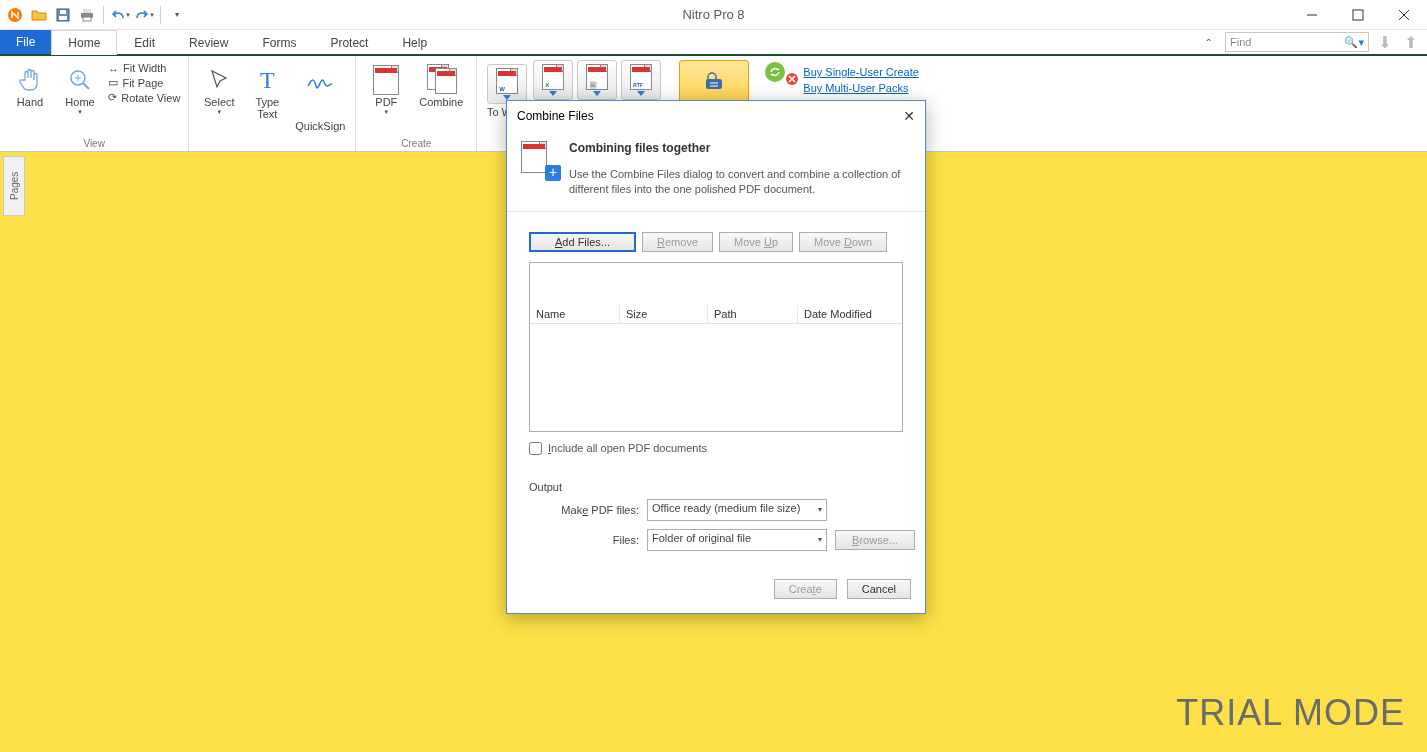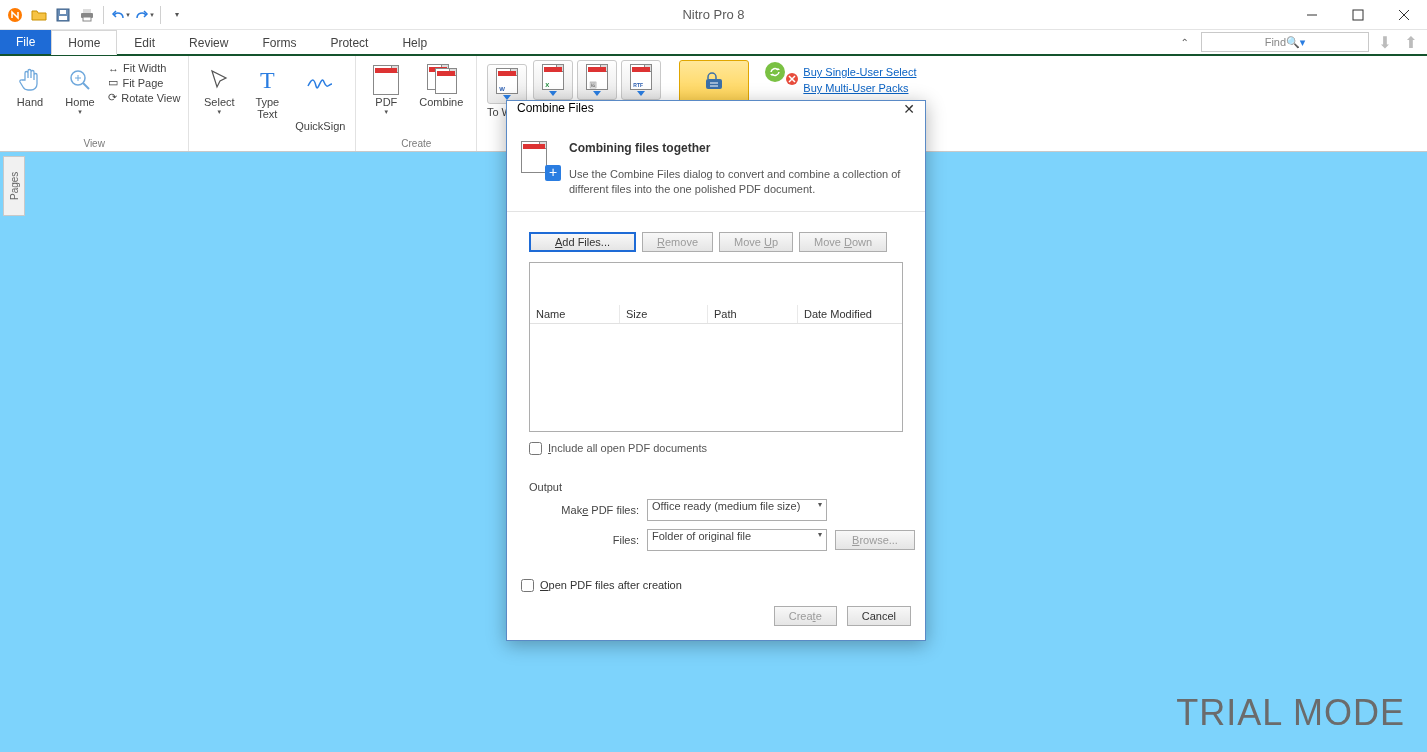--- a/index.html
+++ b/index.html
@@ -14,21 +14,21 @@
 .win-controls { position: absolute; right: 0; display: flex; }
 .win-btn { width: 46px; height: 30px; display: flex; align-items: center; justify-content: center; cursor: pointer; color: #555; }
 
 
 .tabrow { height: 26px; background: #fff; display: flex; align-items: stretch; border-bottom: 2px solid #14532d; position: relative; }
 .file-tab { background: #1e6bd6; color: #fff; font-size: 12px; padding: 0 16px; display: flex; align-items: center; cursor: pointer; }
 .tab { font-size: 12px; color: #444; padding: 0 16px; display: flex; align-items: center; cursor: pointer; border: 1px solid transparent; border-bottom: none; }
 .tab.active { background: #fff; border-color: #d6d6d6; border-bottom: 1px solid #fff; margin-bottom: -1px; }
 .tabrow-right { position: absolute; right: 6px; top: 0; height: 100%; display: flex; align-items: center; gap: 6px; }
 .collapse-chev { font-size: 10px; color: #555; cursor: pointer; padding: 2px 6px; }
-.findbox { display: flex; align-items: center; border: 1px solid #c9c9c9; height: 20px; width: 168px; padding: 0 4px; font-size: 11px; color: #888; justify-content: center; }
+.findbox { display: flex; align-items: center; border: 1px solid #c9c9c9; height: 20px; width: 144px; padding: 0 4px; font-size: 11px; color: #888; justify-content: space-between; }
 .nav-arrow { width: 20px; height: 20px; display: flex; align-items: center; justify-content: center; color: #bcbcbc; }
 
 
 .ribbon { height: 96px; background: #fff; display: flex; border-bottom: 1px solid #c9c9c9; }
 .group { display: flex; flex-direction: column; align-items: center; border-right: 1px solid #e2e2e2; padding: 4px 8px 2px 8px; }
 .group-body { display: flex; align-items: flex-start; gap: 6px; flex: 1; }
 .group-label { font-size: 10px; color: #7a7a7a; padding-top: 2px; }
 .big-btn { display: flex; flex-direction: column; align-items: center; width: 44px; cursor: pointer; padding-top: 4px; }
 .big-btn .lbl { font-size: 11px; color: #444; text-align: center; line-height: 1.1; }
 .big-btn .drop { font-size: 7px; color: #555; }
@@ -38,47 +38,47 @@
 .buy-link { font-size: 11px; color: #0b63c4; text-decoration: underline; cursor: pointer; }
 .convert-tile { width: 40px; height: 40px; background: linear-gradient(#fefefe,#e9e9e9); border: 1px solid #c9c9c9; border-radius: 3px; display: flex; flex-direction: column; align-items: center; justify-content: center; cursor: pointer; position: relative; }
 .convert-tile.highlight { background: linear-gradient(#ffe79a,#ffcf45); border-color: #e0a600; width: 70px; height: 50px; }
 .doc-mini { width: 22px; height: 26px; background: #fff; border: 1px solid #888; position: relative; }
 .doc-mini::before { content: ""; position: absolute; top: 0; right: 0; width: 6px; height: 6px; background: #ddd; border-left: 1px solid #888; border-bottom: 1px solid #888; }
 .doc-band { position: absolute; top: 2px; left: 1px; right: 1px; height: 5px; }
 .doc-mark { position: absolute; bottom: 1px; left: 2px; font-size: 6px; font-weight: bold; }
 .arrow-down-mini { width: 0; height: 0; border-left: 4px solid transparent; border-right: 4px solid transparent; border-top: 5px solid #2a7de1; margin-top: 1px; }
 
 
-.content { position: relative; height: 600px; background: #7dd3fc; }
+.content { position: relative; height: 600px; background: #fde047; }
 .pages-tab { position: absolute; left: 3px; top: 4px; width: 22px; height: 60px; background: #f1f1f1; border: 1px solid #c9c9c9; writing-mode: vertical-rl; transform: rotate(180deg); font-size: 10px; color: #666; display: flex; align-items: center; justify-content: center; cursor: pointer; }
 .trial { position: absolute; right: 22px; bottom: 18px; font-size: 36px; font-weight: 300; color: #6b6b6b; letter-spacing: 1px; }
 
 
 .dialog { position: absolute; left: 506px; top: 100px; width: 420px; background: #fff; border: 1px solid #5a8ac6; box-shadow: 0 4px 18px rgba(0,0,0,0.3); }
-.dlg-title { height: 30px; display: flex; align-items: flex-start; justify-content: space-between; padding: 0 10px; font-size: 12px; background: #fff; }
+.dlg-title { height: 30px; display: flex; align-items: center; justify-content: space-between; padding: 0 10px; font-size: 12px; background: #fff; }
 .dlg-close { cursor: pointer; font-size: 14px; color: #333; }
 .dlg-header { display: flex; gap: 12px; padding: 10px 14px 14px 14px; border-bottom: 1px solid #e3e3e3; }
 .dlg-icon { width: 36px; height: 36px; flex-shrink: 0; position: relative; }
 .dlg-head-text h3 { font-size: 12px; font-weight: bold; color: #333; margin-bottom: 12px; }
 .dlg-head-text p { font-size: 11px; color: #555; line-height: 1.35; }
 .fieldset { margin: 10px 12px 8px 12px; padding: 10px 10px 12px 10px; border: none; position: relative; }
 .fieldset-label { font-size: 11px; color: #444; margin-bottom: 6px; display: block; }
 .btn-row { display: flex; gap: 6px; margin-bottom: 10px; }
 .dlg-btn { font-size: 11px; padding: 3px 14px; background: linear-gradient(#f8f8f8,#e5e5e5); border: 1px solid #adadad; cursor: pointer; color: #333; }
 .dlg-btn.primary { border: 2px solid #1e6bd6; padding: 2px 24px; }
 .dlg-btn:disabled { color: #9b9b9b; cursor: default; }
 .file-list { border: 1px solid #adadad; height: 170px; background: #fff; }
 .file-list-head { display: flex; border-bottom: 1px solid #e1e1e1; font-size: 11px; color: #333; background: #fff; }
 .fh { padding: 3px 6px; border-right: 1px solid #e9e9e9; margin-top: 42px; }
 .fh.name { width: 90px; } .fh.size { width: 88px; } .fh.path { width: 90px; } .fh.date { flex: 1; border-right: none; }
 .check-row { display: flex; align-items: center; gap: 6px; font-size: 11px; color: #555; margin-top: 10px; }
 .check-row input { width: 13px; height: 13px; }
 .output-grid { display: grid; grid-template-columns: 110px 180px 80px; gap: 8px 8px; align-items: center; font-size: 11px; color: #444; }
 .output-grid label { text-align: right; }
-.sel { border: 1px solid #adadad; height: 22px; font-size: 11px; padding: 0 4px; display: flex; align-items: flex-start; justify-content: space-between; background: #fff; cursor: pointer; }
+.sel { border: 1px solid #adadad; height: 22px; font-size: 11px; padding: 6px 4px; display: flex; align-items: flex-end; justify-content: space-between; background: #fff; cursor: pointer; }
 .sel .chev { font-size: 8px; color: #555; }
 .dlg-footer { padding: 8px 14px 14px 14px; }
 .footer-check { display: flex; align-items: center; gap: 6px; font-size: 11px; color: #333; margin-bottom: 14px; }
 .footer-btns { display: flex; justify-content: flex-end; gap: 10px; }
 u { text-decoration: underline; }
 
 
 .ico-svg { width: 16px; height: 16px; }
 .big-ico { width: 32px; height: 32px; display: flex; align-items: center; justify-content: center; }
 </style>
@@ -319,21 +319,21 @@
             <polygon points="15,8 17,10 13,10" fill="#fff"></polygon>
             <polygon points="9,16 7,14 11,14" fill="#fff"></polygon>
           </svg>
         <svg width="14" height="14" style="margin-left:-6px;margin-top:10px;">
             <circle cx="7" cy="7" r="6" fill="#e74c3c"></circle>
             <line x1="4" y1="4" x2="10" y2="10" stroke="#fff" stroke-width="1.5"></line>
             <line x1="10" y1="4" x2="4" y2="10" stroke="#fff" stroke-width="1.5"></line>
           </svg>
       </div>
       <div class="links-col">
-        <a class="buy-link">Buy Single-User Select</a>
+        <a class="buy-link">Buy Single-User Create</a>
         <a class="buy-link">Buy Multi-User Packs</a>
       </div>
     </div>
     <div class="group-label">&nbsp;</div>
   </div>
 
 </div>
 
 <div class="content">
   <div class="pages-tab">Pages</div>
@@ -391,22 +391,18 @@
       <label>Files:</label>
       <div class="sel">
           <span>Folder of original file</span>
           <span class="chev">▾</span>
         </div>
       <button class="dlg-btn" disabled=""><u>B</u>rowse...</button>
     </div>
   </div>
 
   <div class="dlg-footer">
-    <label class="footer-check">
-      <input type="checkbox" style="">
-      <span><u>O</u>pen PDF files after creation</span>
-    </label>
     <div class="footer-btns">
       <button class="dlg-btn" disabled="">Crea<u>t</u>e</button>
       <button class="dlg-btn">Cancel</button>
     </div>
   </div>
 </div>
 
 </body></html>

